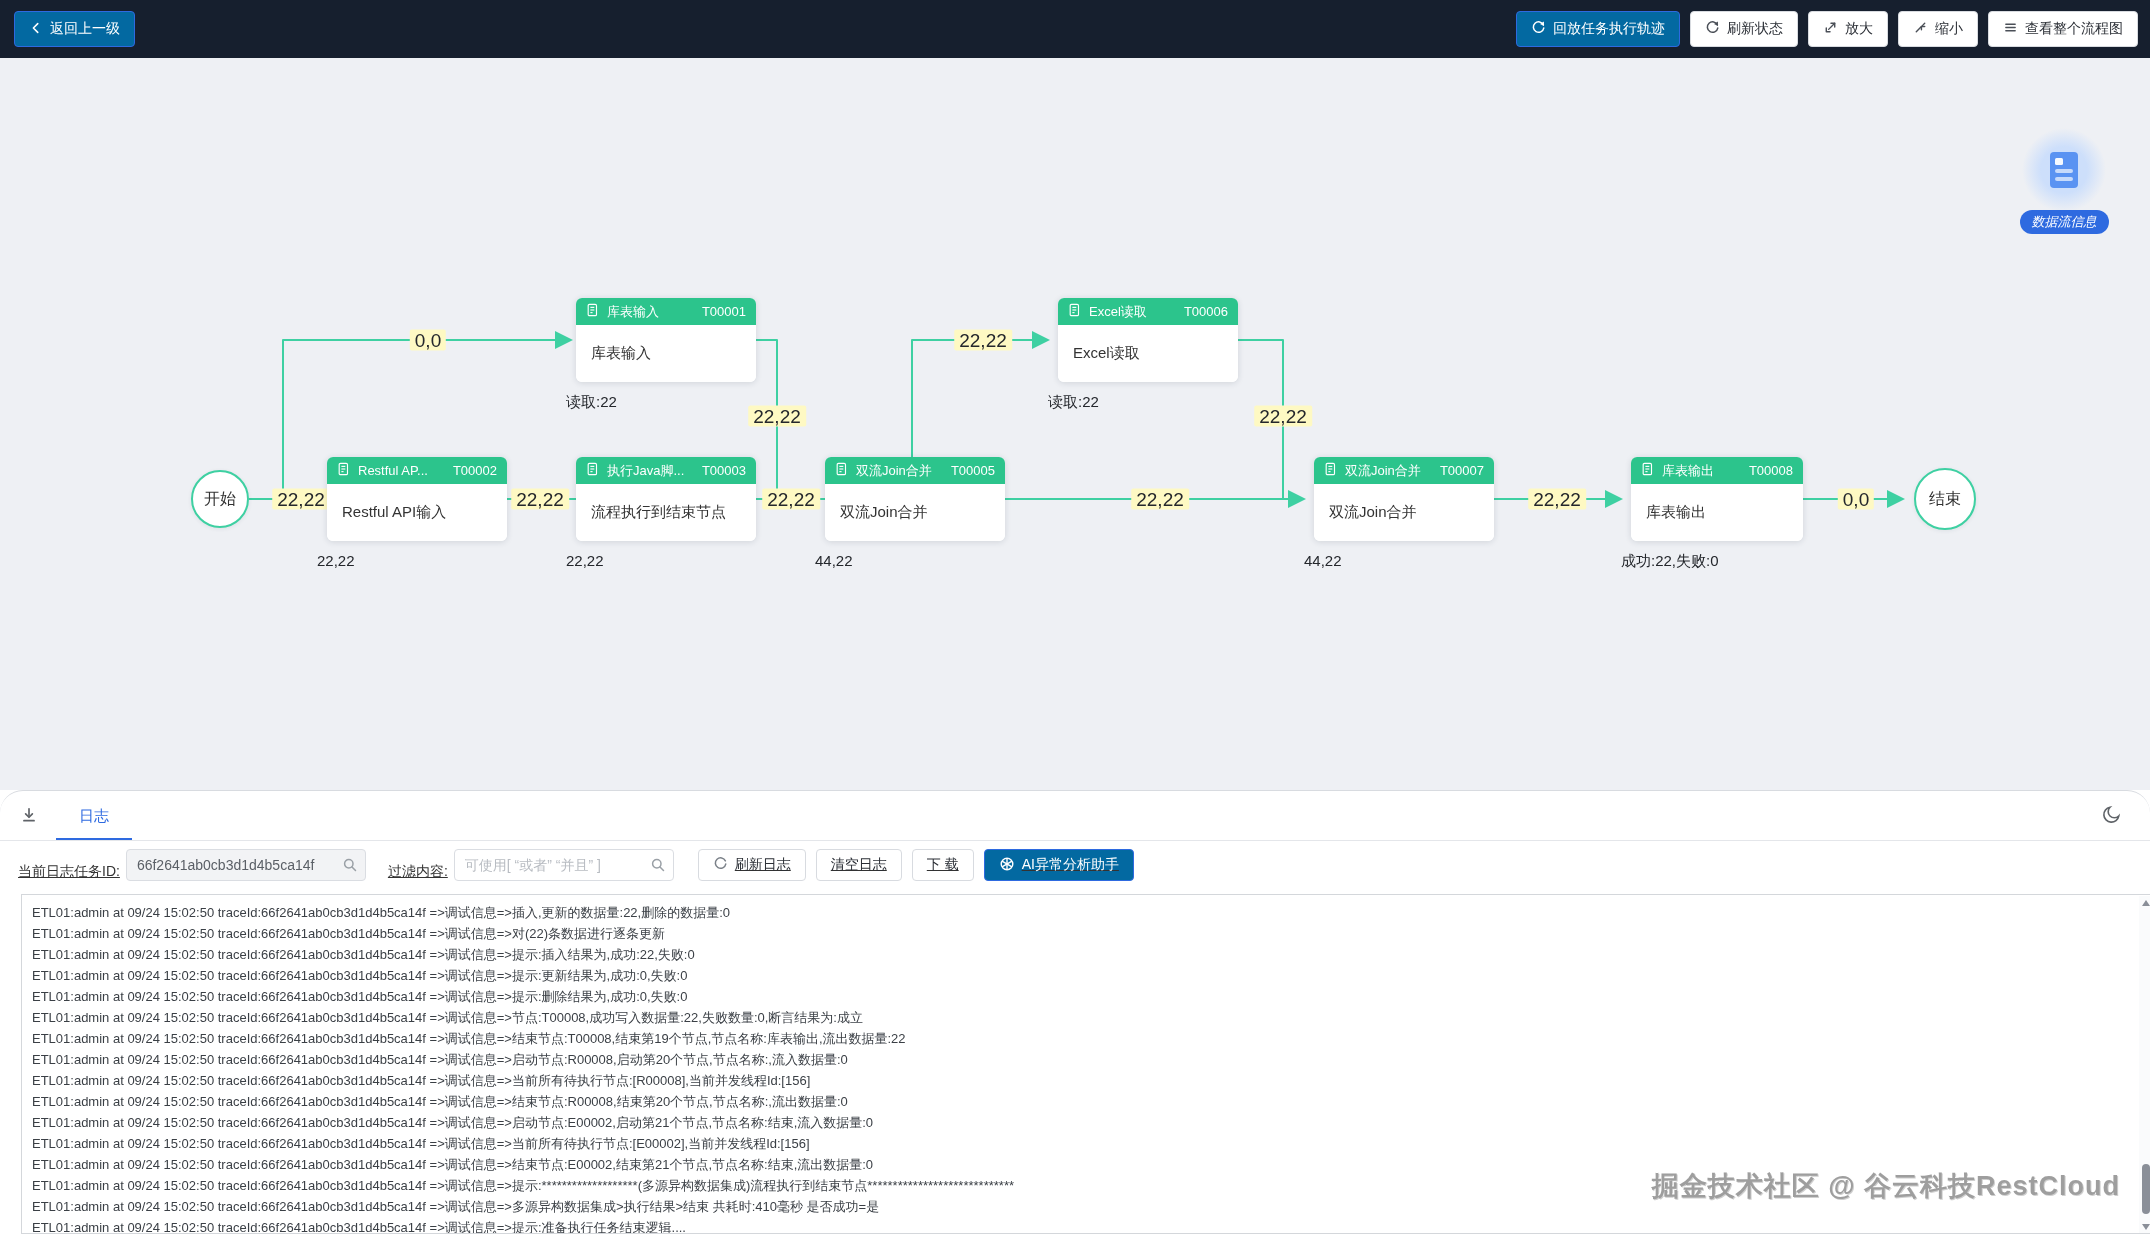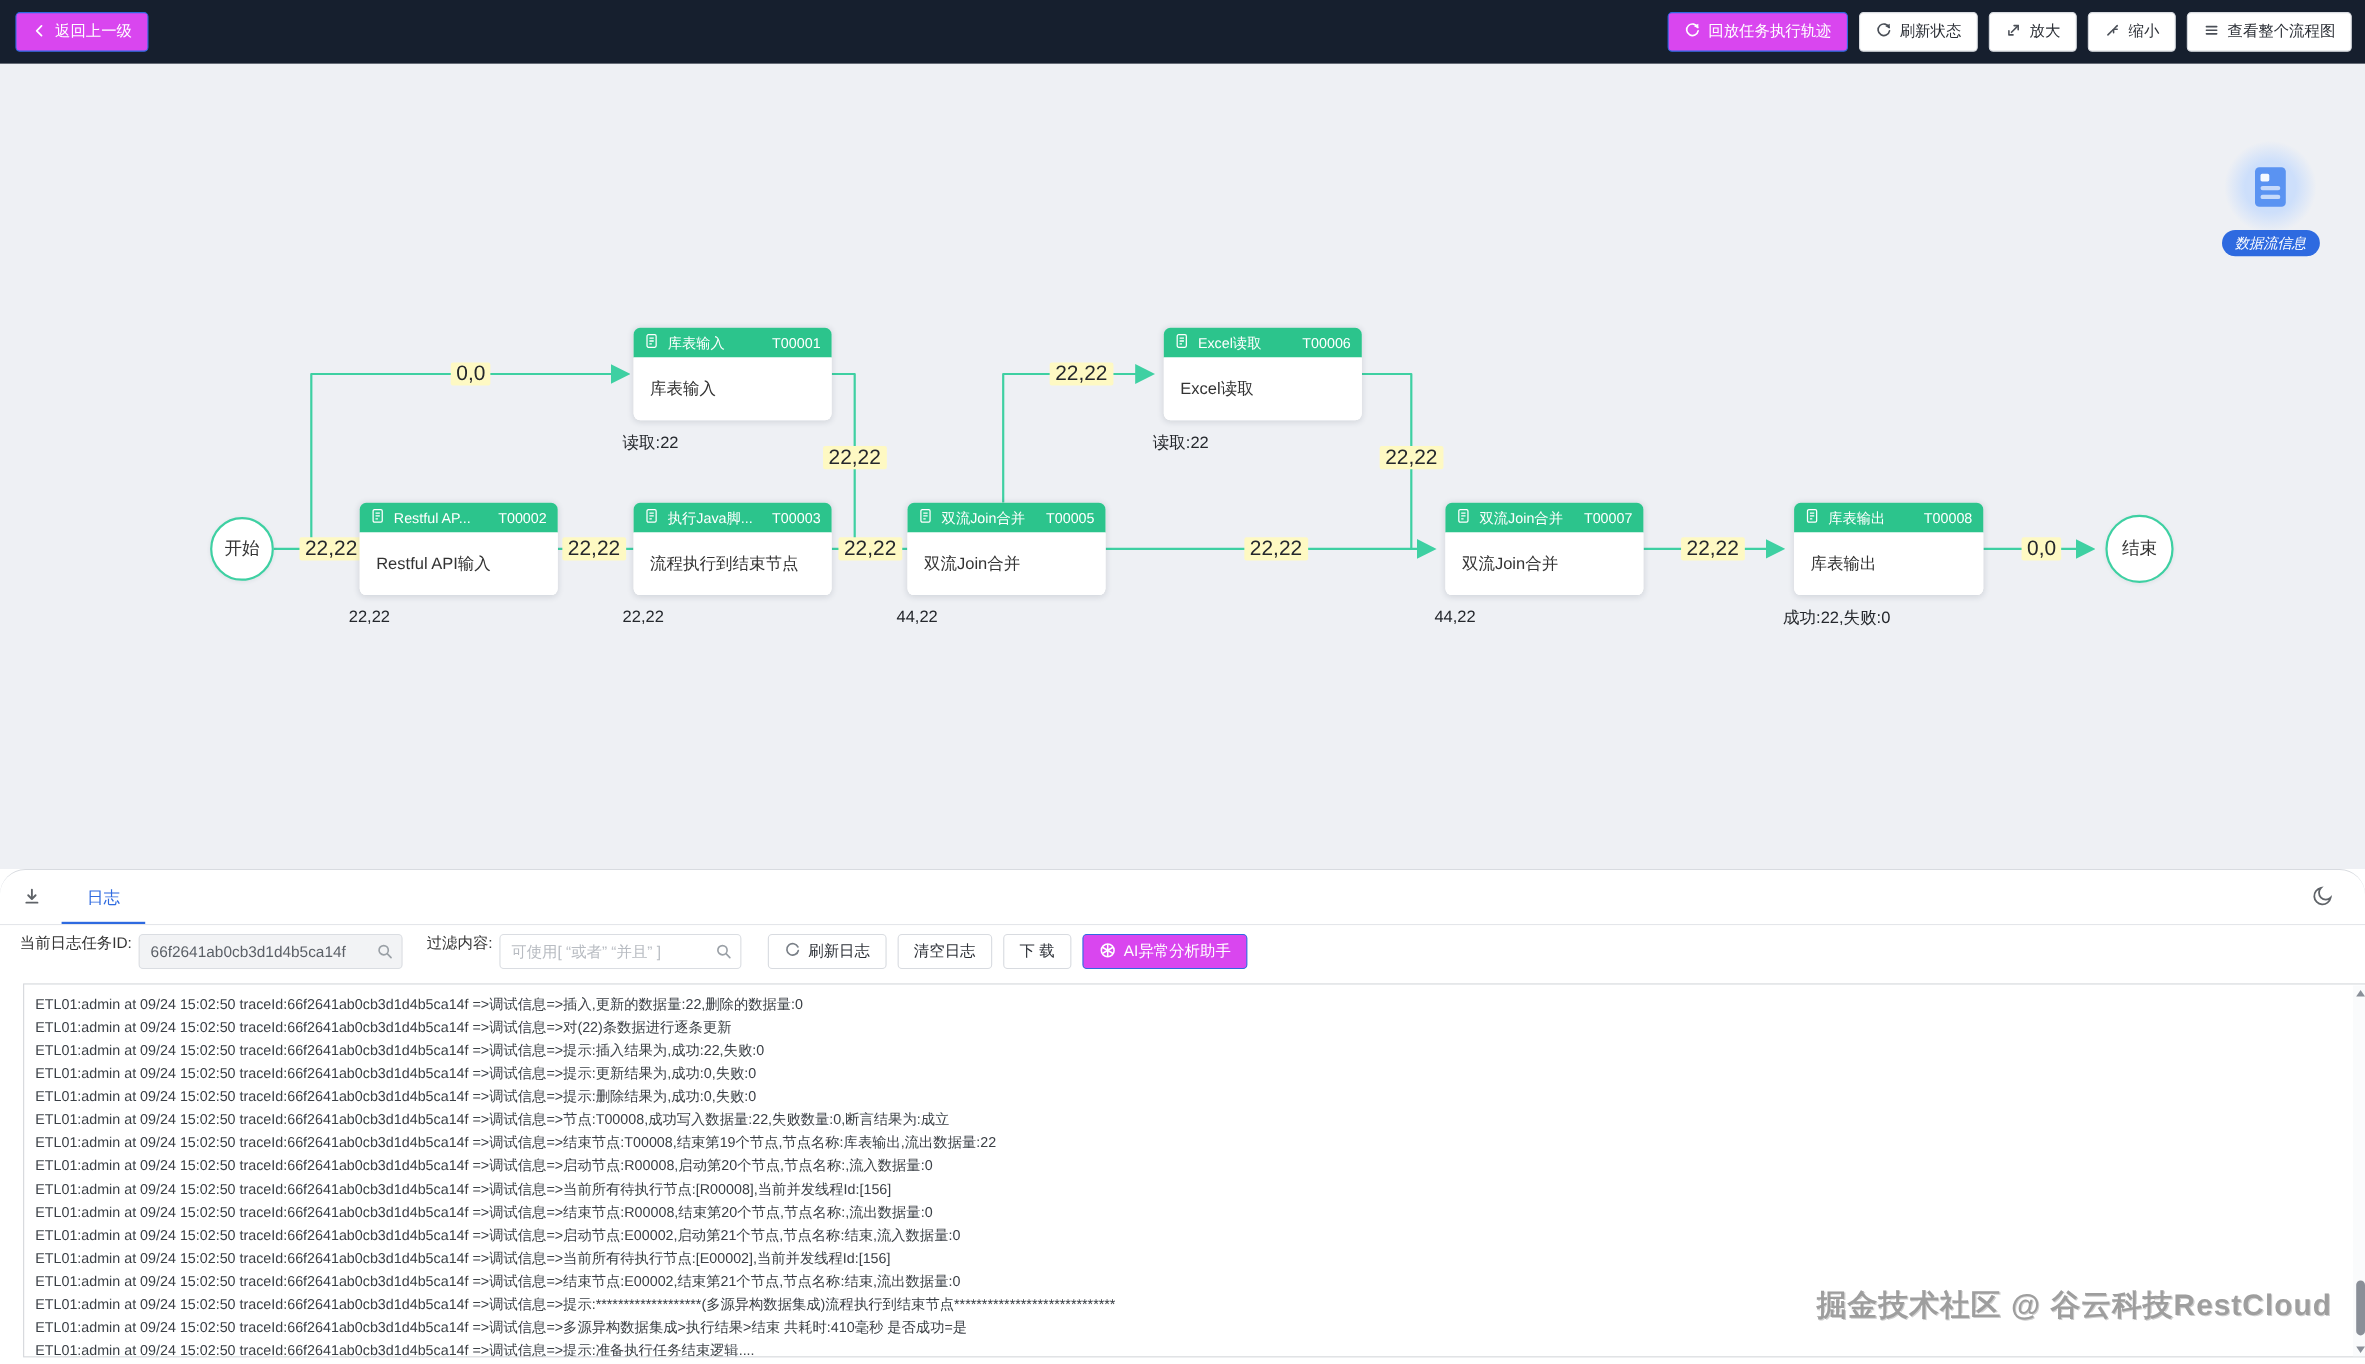--- a/index.html
+++ b/index.html
@@ -5,21 +5,21 @@
   * { margin:0; padding:0; box-sizing:border-box; }
   html,body { width:2150px; height:1240px; overflow:hidden; background:#fff;
     font-family:"Liberation Sans","DejaVu Sans",sans-serif; }
   .app { position:relative; width:2150px; height:1240px; }
 
   
   .topbar { position:relative; width:100%; height:58px; background:#161f2e; }
   .btn { display:inline-flex; align-items:center; gap:7px; height:36px; padding:0 14px;
     border-radius:4px; border:1px solid #d8dbe0; background:#fff; color:#2b2f36;
     font-size:14px; cursor:pointer; white-space:nowrap; }
-  .btn.primary { background:#d946ef; border-color:#2e6ae0; color:#fff; }
+  .btn.primary { background:#0369a1; border-color:#2e6ae0; color:#fff; }
   .back-btn { position:absolute; left:14px; top:11px; }
   .topbar-right { position:absolute; right:12px; top:11px; display:flex; gap:10px; }
   .btn svg { flex:0 0 auto; }
 
   
   .canvas { position:relative; width:2150px; height:732px; background:#eef0f4; overflow:hidden; }
   #edge-layer { position:absolute; left:0; top:0; width:2150px; height:732px; }
   .edge-line { fill:none; stroke:#3ed0a2; stroke-width:2; stroke-linejoin:round; }
   .edge-label { position:absolute; transform:translate(-50%,-50%); background:#fef9c3;
     padding:1px 5px; font-size:19px; color:#24272c; line-height:19px; border-radius:2px; }
@@ -45,21 +45,21 @@
 
   
   .log-panel { position:relative; width:2150px; height:450px; background:#fff; border-top:1px solid #d8dbe0;border-radius:23px; }
   .tab-row { position:relative; height:50px; border-bottom:1px solid #e4e6ea; }
   .dl-icon-btn { position:absolute; left:20px; top:15px; cursor:pointer; }
   .log-tab { position:absolute; left:56px; top:10px; width:76px; text-align:center;
     color:#2e6ae0; font-size:15px; padding:6px 0 12px; border-bottom:2px solid #2e6ae0; cursor:pointer; }
   .moon-btn { position:absolute; right:28px; top:13px; cursor:pointer; }
 
   .controls { position:absolute; left:0; top:58px; width:2150px; height:32px; display:flex;
-    align-items:flex-start; font-size:14px; color:#333; }
+    align-items:flex-end; font-size:14px; color:#333;text-decoration:underline; }
   .ctl-label { margin-left:18px; white-space:nowrap; }
   .input-wrap { position:relative; margin-left:6px; }
   .input-wrap input { height:32px; border:1px solid #dadde2; border-radius:4px; font-size:14px;
     padding:0 30px 0 10px; color:#5a5f66; outline:none; font-family:inherit; }
   .id-input input { width:240px; background:#f2f3f5; }
   .filter-input input { width:220px; background:#fff; }
   .filter-input input::placeholder { color:#b8bcc2; }
   .search-ico { position:absolute; right:8px; top:8px; cursor:pointer; }
   .controls .btn { height:32px; font-size:14px; }
   .sp1{margin-left:22px;} .sp2{margin-left:24px;} .sp3{margin-left:10px;}

